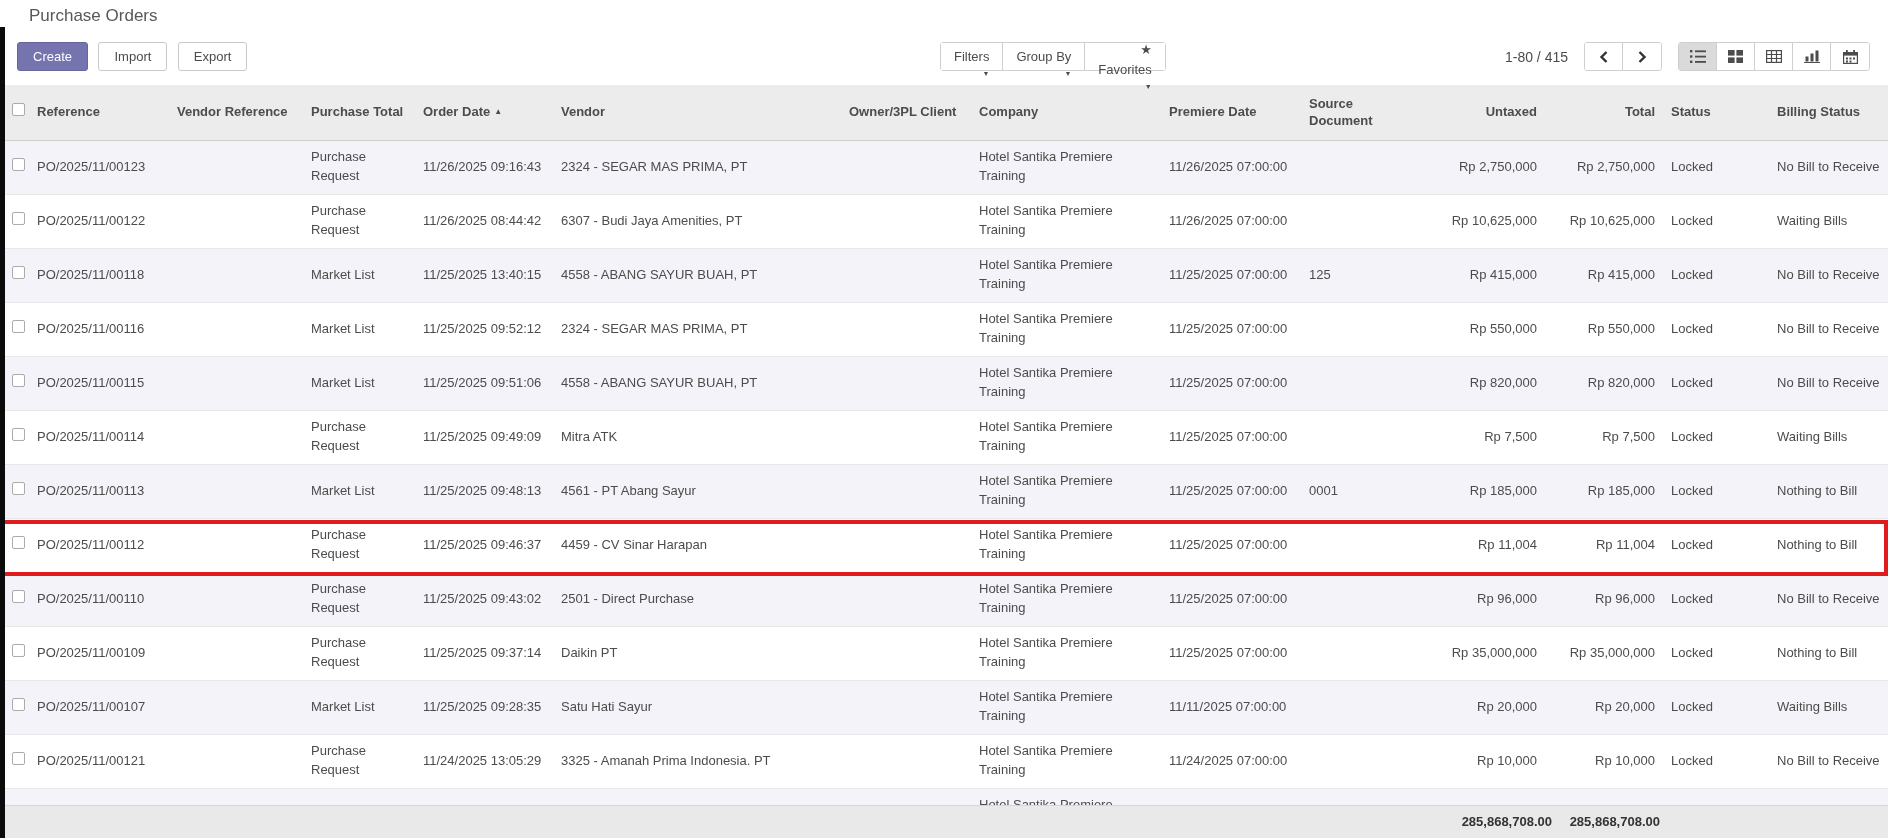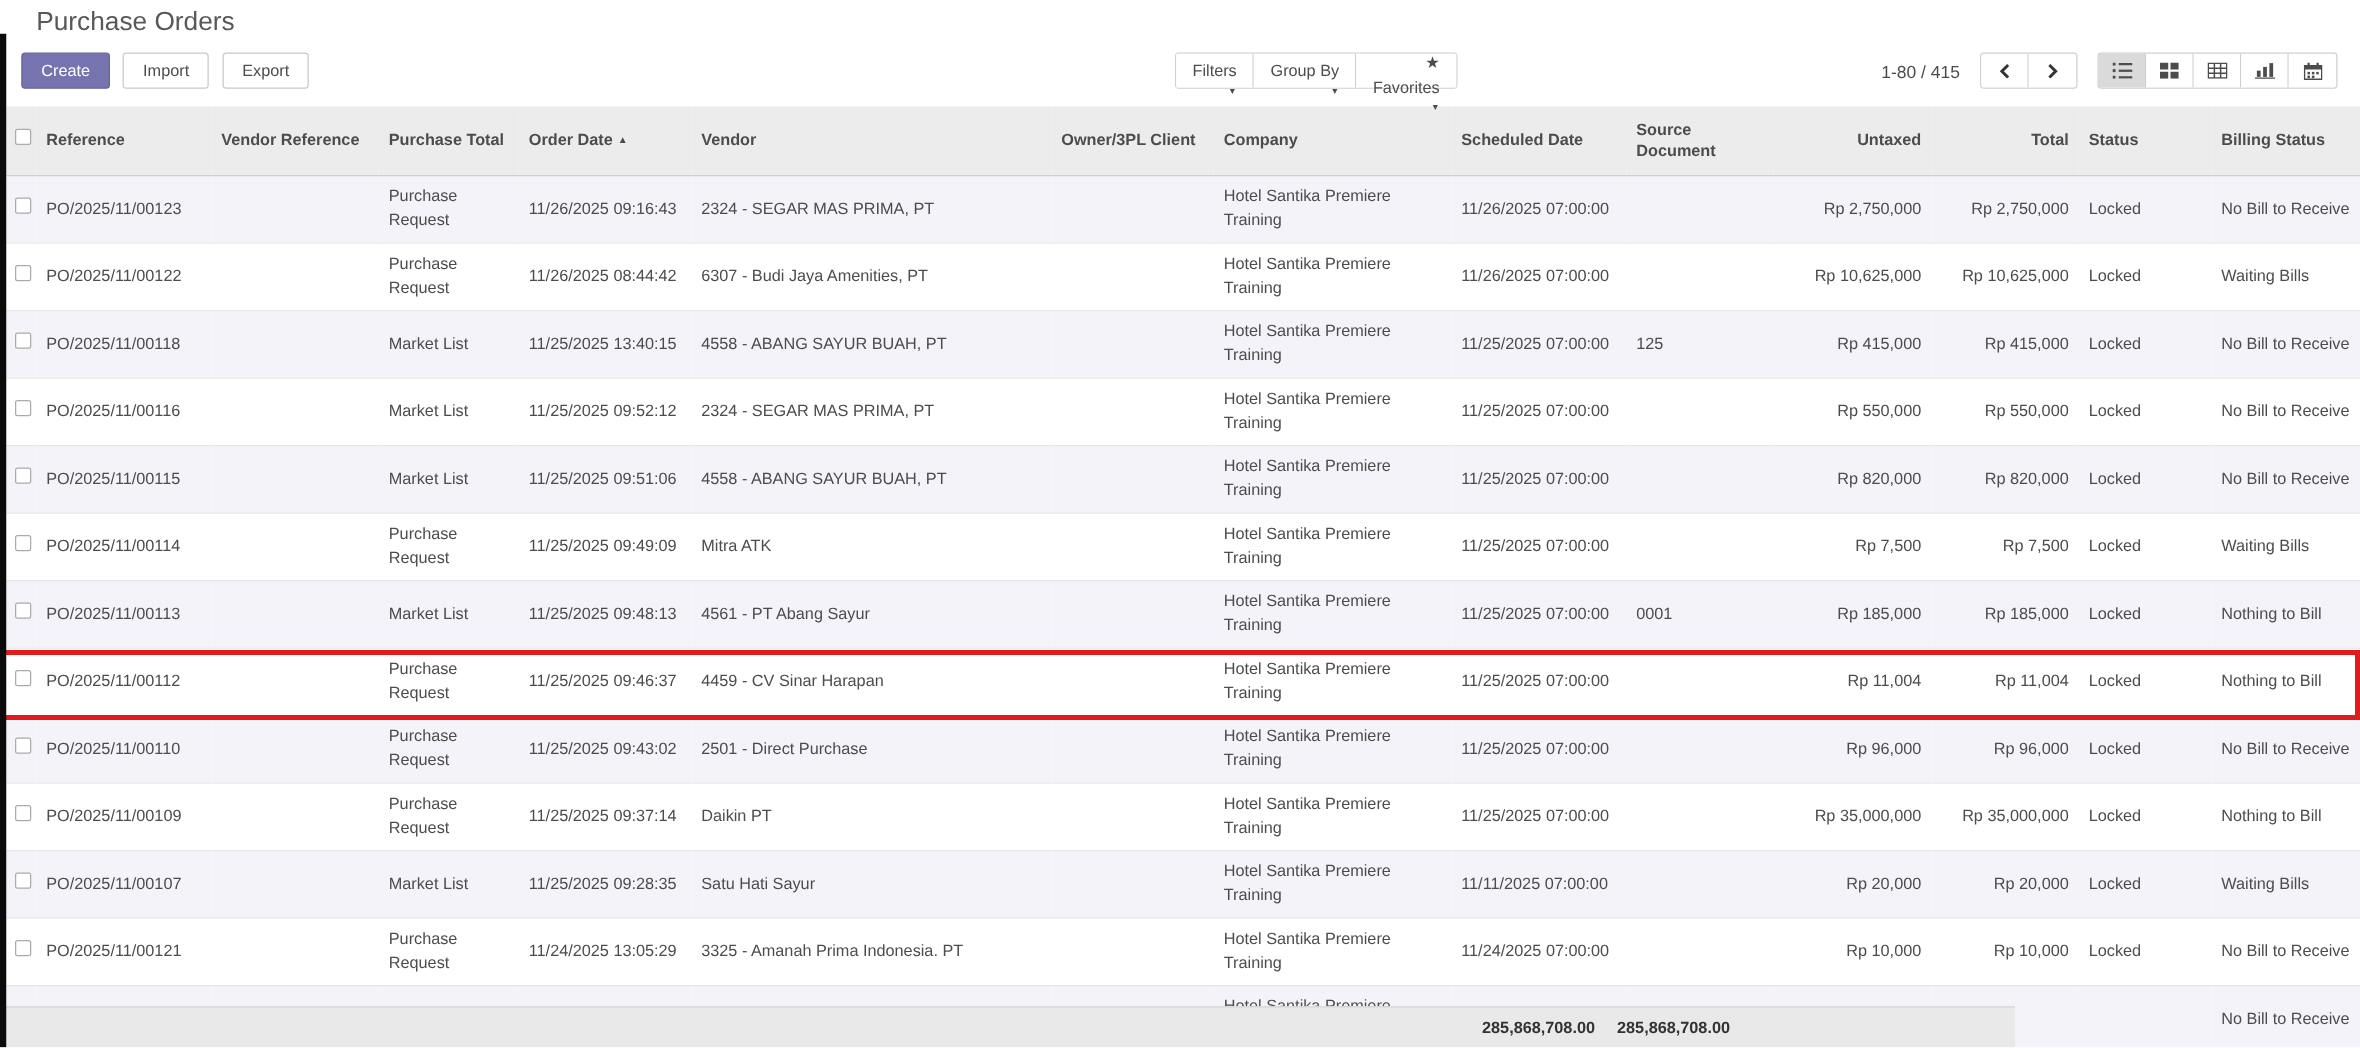--- a/index.html
+++ b/index.html
@@ -18,21 +18,21 @@
   
   .left-strip {
     position:absolute; left:0; top:27px; bottom:0; width:5px;
     background:#0b0b0b; z-index:6;
   }
 
   
   .control-panel { position:relative; height:85px; background:#fff; }
   .page-title {
     position:absolute; left:29px; top:6px;
-    font-size:21px; font-weight:400; color:#585858; margin:0;
+    font-size:17px; font-weight:400; color:#585858; margin:0;
   }
   .search-box {
     position:absolute; top:5px; right:26px; width:922px; height:30px;
     border:1px solid #cfcfcf; border-radius:3px; background:#fff;
   }
   .search-box input {
     width:calc(100% - 40px); height:100%; border:none; outline:none;
     padding:0 0 0 10px; font-size:14px; color:#4c4c4c; background:transparent;
     font-family:inherit;
   }
@@ -104,21 +104,21 @@
   }
 
   
   .red-highlight {
     position:absolute; left:0; top:520px; width:1888px; height:56px;
     border:4px solid #e01b1b; z-index:5; pointer-events:none;
   }
 
   
   .footer-band {
-    position:absolute; left:0; bottom:0; width:1612px; height:33px;
+    position:absolute; left:0; bottom:0; width:1888px; height:33px;
     background:#e9e9e9; border-top:1px solid #d6d6d6; z-index:3;
   }
   .footer-band .total {
     position:absolute; top:0; line-height:32px;
     font-size:13px; font-weight:700; color:#333;
   }
   .ft-untaxed { right:336px; }
   .ft-total   { right:228px; }
 
   .icon { display:block; }
@@ -253,21 +253,21 @@
           <span class="cb"></span>
         </th>
 
       <th>Reference</th>
           <th>Vendor Reference</th>
           <th>Purchase Total</th>
           <th>Order Date<span class="sort-arrow">▲</span></th>
           <th>Vendor</th>
           <th>Owner/3PL Client</th>
           <th>Company</th>
-          <th>Scheduled Date</th>
+          <th>Premiere Date</th>
           <th>Source Document</th>
           <th class="num">Untaxed</th>
           <th class="num">Total</th>
           <th>Status</th>
           <th>Billing Status</th>
         </tr>
     </thead>
     <tbody>
         <tr>
           <td class="cb-cell"><span class="cb"></span></td>

